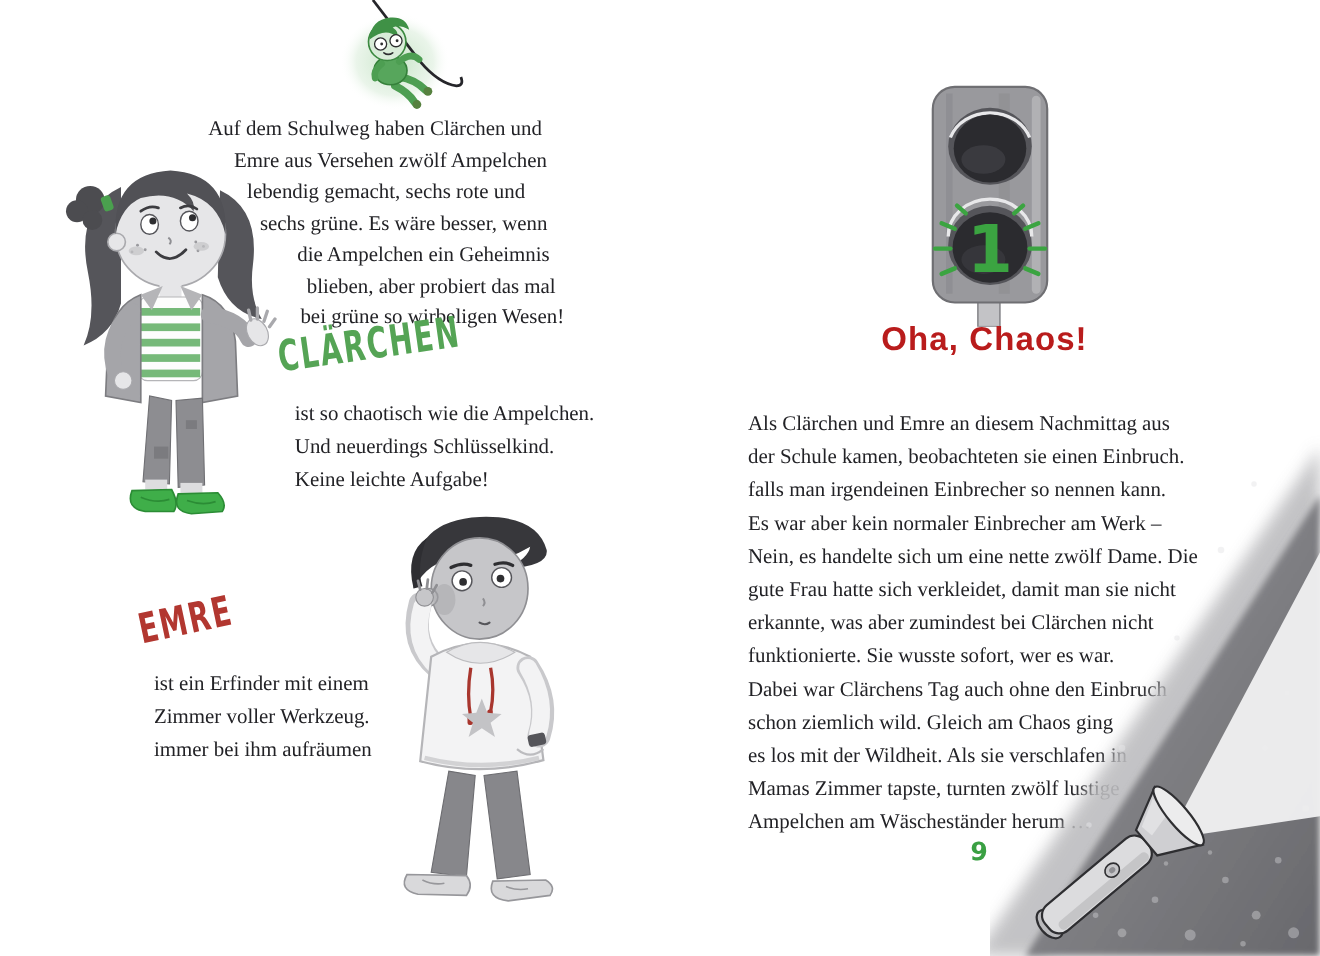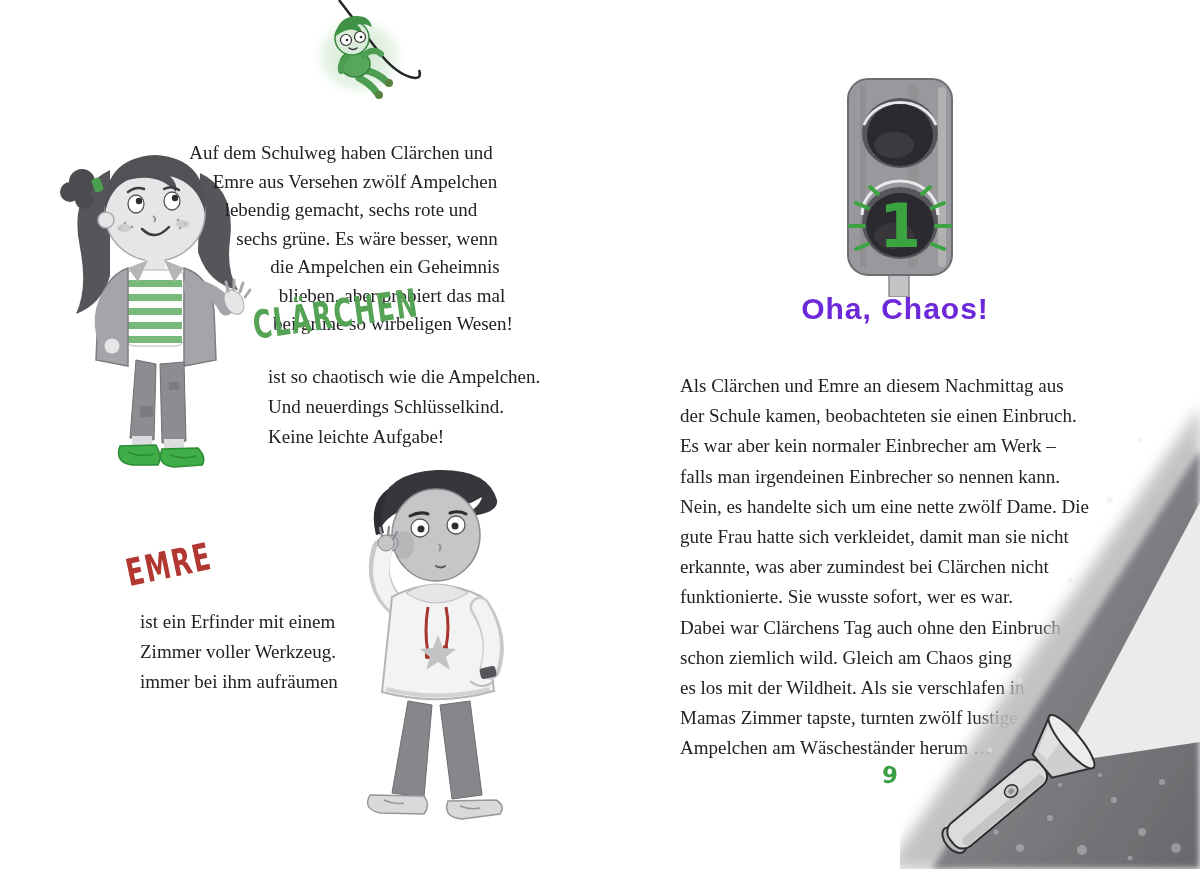--- a/index.html
+++ b/index.html
@@ -2,21 +2,21 @@
 <html><head>
 <meta charset="utf-8">
 <style>
   html,body{margin:0;padding:0;background:#ffffff;}
   #page{position:relative;width:1200px;height:869px;background:#ffffff;overflow:hidden;
         font-family:"Liberation Serif","DejaVu Serif",serif;color:#222226;}
   .abs{position:absolute;}
   .line{white-space:nowrap;}
 
   
-  .intro{left:161px;top:104px;width:360px;font-size:19px;line-height:28.5px;text-align:center;margin-top:35px;}
+  .intro{left:161px;top:104px;width:360px;font-size:19px;line-height:28.5px;text-align:center;}
   .intro div:nth-of-type(1){transform:translateX(0);}
   .intro div:nth-of-type(2){transform:translateX(14px);}
   .intro div:nth-of-type(3){transform:translateX(10px);}
   .intro div:nth-of-type(4){transform:translateX(26px);}
   .intro div:nth-of-type(5){transform:translateX(44px);}
   .intro div:nth-of-type(6){transform:translateX(51px);}
   .intro div:nth-of-type(7){transform:translateX(52px);}
 
   .hand-heading{font-family:"DejaVu Sans","Liberation Sans",sans-serif;font-weight:bold;
                 letter-spacing:2px;transform-origin:left top;}
@@ -24,21 +24,21 @@
                      transform:rotate(-8deg) scale(.85,1.3);}
   .emre-heading{left:122px;top:552px;font-size:30px;color:#b23730;
                 transform:rotate(-12deg) scale(.85,1.25);}
 
   .claerchen-desc{left:268px;top:362px;font-size:19px;line-height:30px;}
   .emre-desc{left:140px;top:607px;font-size:19px;line-height:30px;}
 
   
   .chapter-title{left:760px;top:292px;width:270px;text-align:center;
                  font-family:"Liberation Sans","DejaVu Sans",sans-serif;
-                 font-weight:bold;font-size:30px;letter-spacing:1px;color:#6d28d9;}
+                 font-weight:bold;font-size:30px;letter-spacing:1px;color:#b91c1c;}
   .body-par{left:680px;top:371px;width:460px;font-size:19px;line-height:30.2px;}
   .page-number{left:882px;top:762px;font-family:"DejaVu Sans",sans-serif;
                font-weight:bold;font-size:23px;color:#3aa043;transform:rotate(3deg);}
 
   svg{display:block;}
 </style>
 </head>
 <body>
 
 <div id="page">
@@ -234,22 +234,22 @@
     </g>
     <text x="58" y="172" text-anchor="middle" font-family="DejaVu Sans, sans-serif" font-weight="bold" font-size="60" fill="#3ba441">1</text>
   </svg>
 
   <div class="abs chapter-title">Oha, Chaos!</div>
 
   <div class="abs body-par">
 
   <div class="line">Als Clärchen und Emre an diesem Nachmittag aus</div>
       <div class="line">der Schule kamen, beobachteten sie einen Einbruch.</div>
+      <div class="line">falls man irgendeinen Einbrecher so nennen kann.</div>
       <div class="line">Es war aber kein normaler Einbrecher am Werk –</div>
-      <div class="line">falls man irgendeinen Einbrecher so nennen kann.</div>
       <div class="line">Nein, es handelte sich um eine nette zwölf Dame. Die</div>
       <div class="line">gute Frau hatte sich verkleidet, damit man sie nicht</div>
       <div class="line">erkannte, was aber zumindest bei Clärchen nicht</div>
       <div class="line">funktionierte. Sie wusste sofort, wer es war.</div>
       <div class="line">Dabei war Clärchens Tag auch ohne den Einbruch</div>
       <div class="line">schon ziemlich wild. Gleich am Chaos ging</div>
       <div class="line">es los mit der Wildheit. Als sie verschlafen in</div>
       <div class="line">Mamas Zimmer tapste, turnten zwölf lustige</div>
       <div class="line">Ampelchen am Wäscheständer herum …</div>
     </div>

